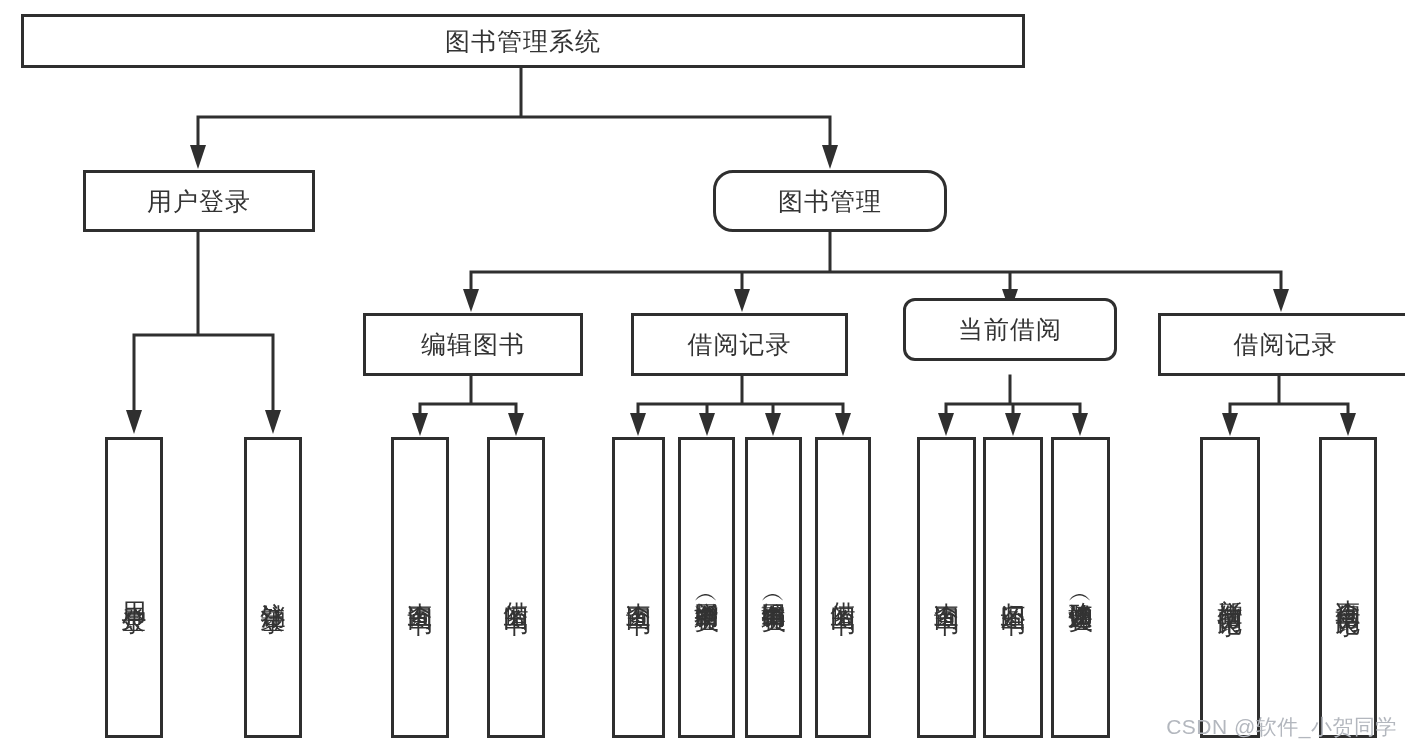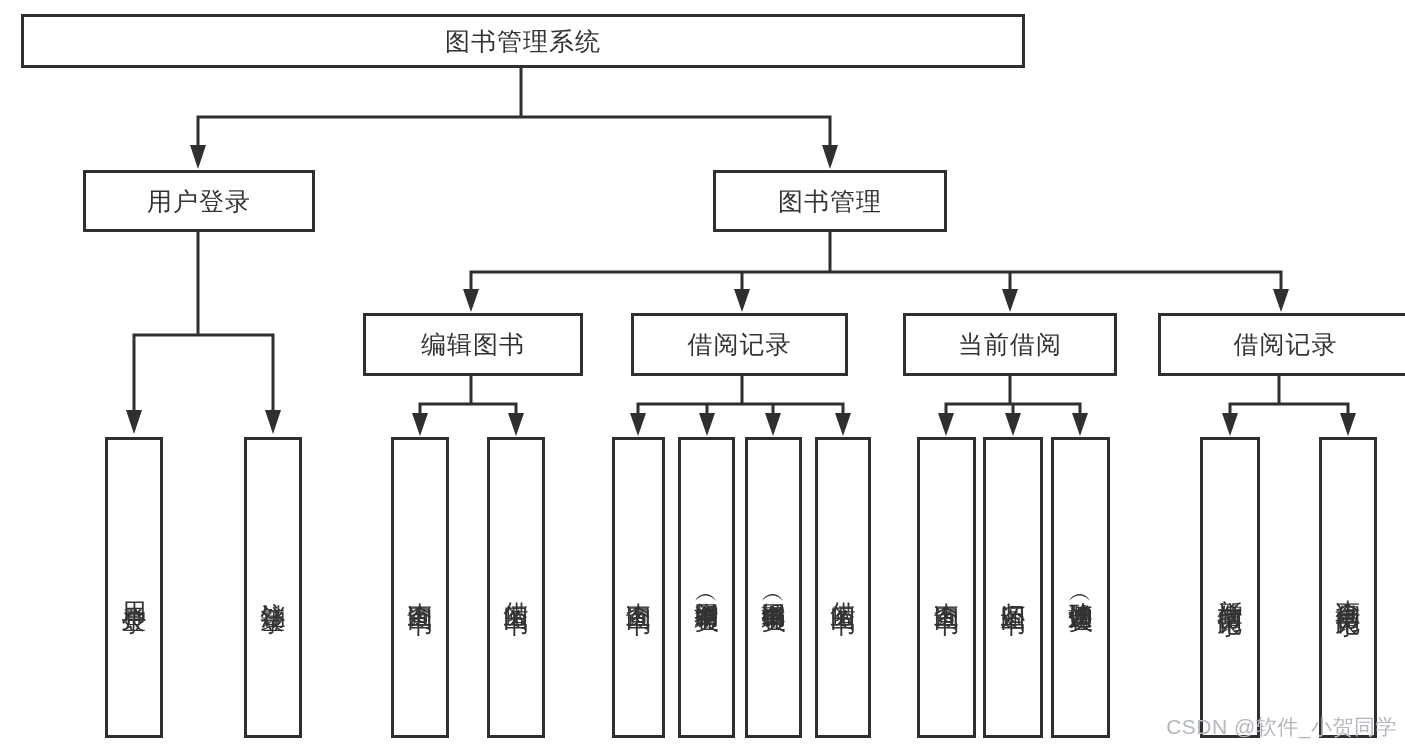--- a/index.html
+++ b/index.html
@@ -89,25 +89,25 @@
       <polygon points="1005,413 1021,413 1013,436"></polygon>
       <polygon points="1072,413 1088,413 1080,436"></polygon>
       <polygon points="1222,413 1238,413 1230,436"></polygon>
       <polygon points="1340,413 1356,413 1348,436"></polygon>
     </g>
   </svg>
 
   <div class="node" style="left:21px;top:14px;width:1004px;height:54px;">图书管理系统</div>
 
   <div class="node" style="left:83px;top:170px;width:232px;height:62px;">用户登录</div>
-  <div class="node" style="left:713px;top:170px;width:234px;height:62px;">图书管理</div>
+  <div class="node" style="left:713px;top:170px;width:234px;height:62px;border-radius:20px;">图书管理</div>
 
   <div class="node" style="left:363px;top:313px;width:220px;height:63px;">编辑图书</div>
   <div class="node" style="left:631px;top:313px;width:217px;height:63px;">借阅记录</div>
-  <div class="node" style="left:903px;top:313px;width:214px;height:63px;">当前借阅</div>
+  <div class="node" style="left:903px;top:298px;width:214px;height:63px;border-radius:12px;">当前借阅</div>
   <div class="node" style="left:1158px;top:313px;width:255px;height:63px;">借阅记录</div>
 
   <div class="node leaf" style="left:105px;top:437px;width:58px;height:301px;">用户登录</div>
   <div class="node leaf" style="left:244px;top:437px;width:58px;height:301px;">注销登录</div>
 
   <div class="node leaf" style="left:391px;top:437px;width:58px;height:301px;">查询图书</div>
   <div class="node leaf" style="left:487px;top:437px;width:58px;height:301px;">借阅图书</div>
 
   <div class="node leaf" style="left:612px;top:437px;width:53px;height:301px;">查询图书</div>
   <div class="node leaf long" style="left:678px;top:437px;width:57px;height:301px;">新增图书（管理员）</div>

